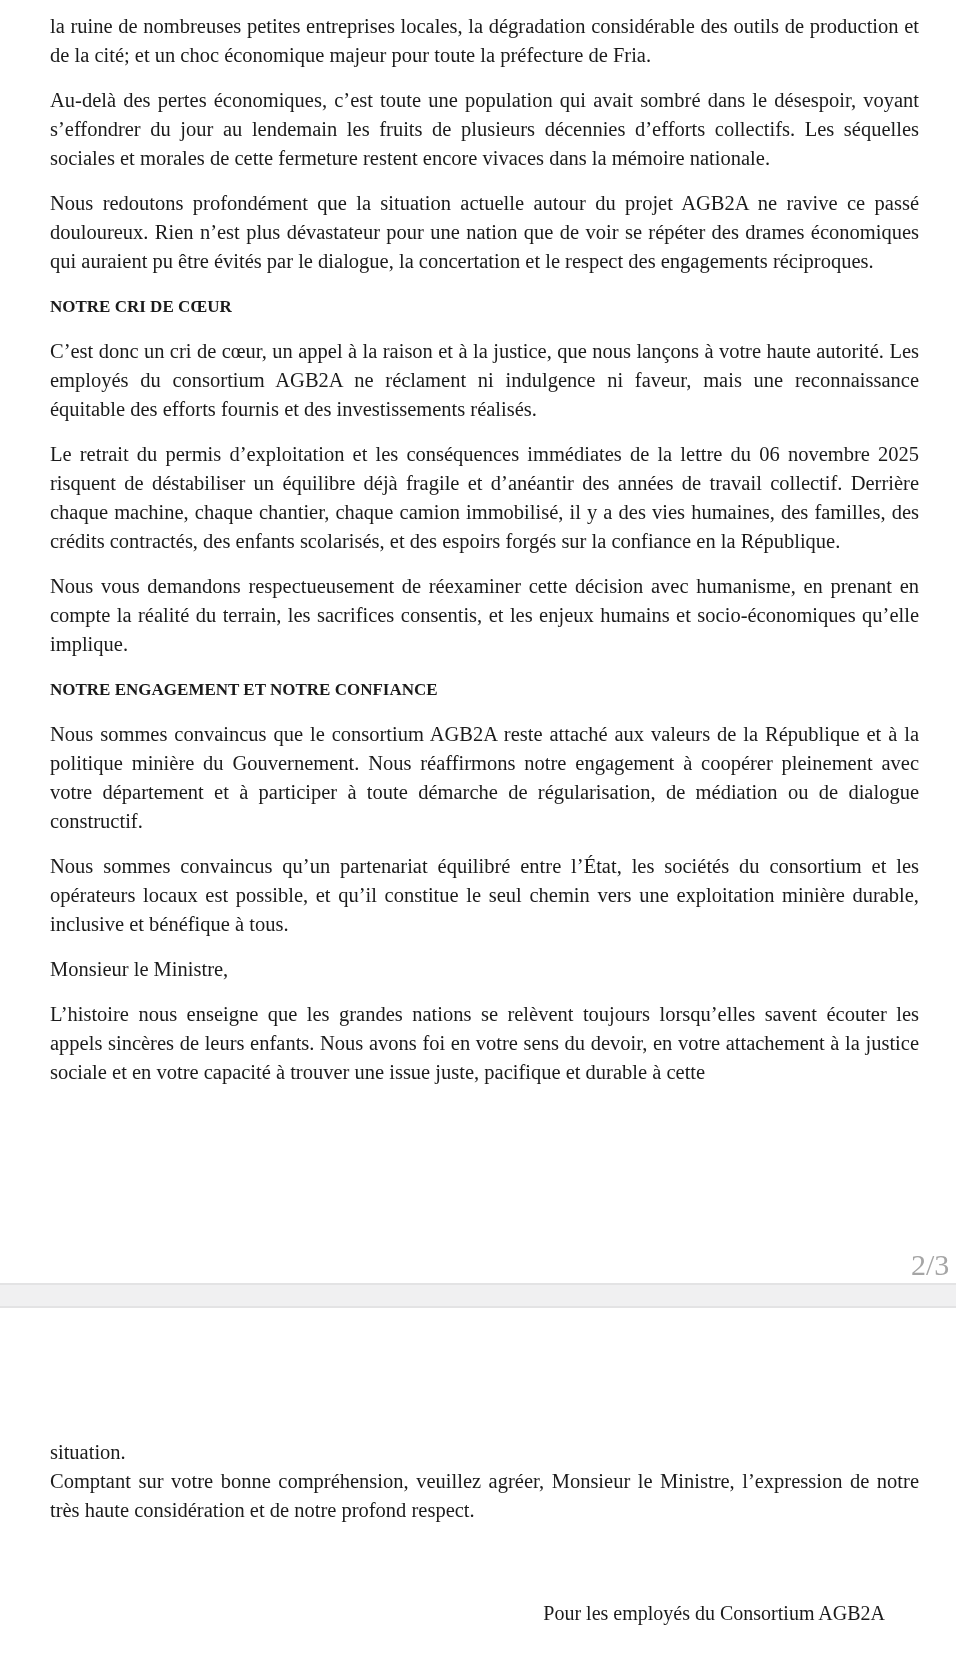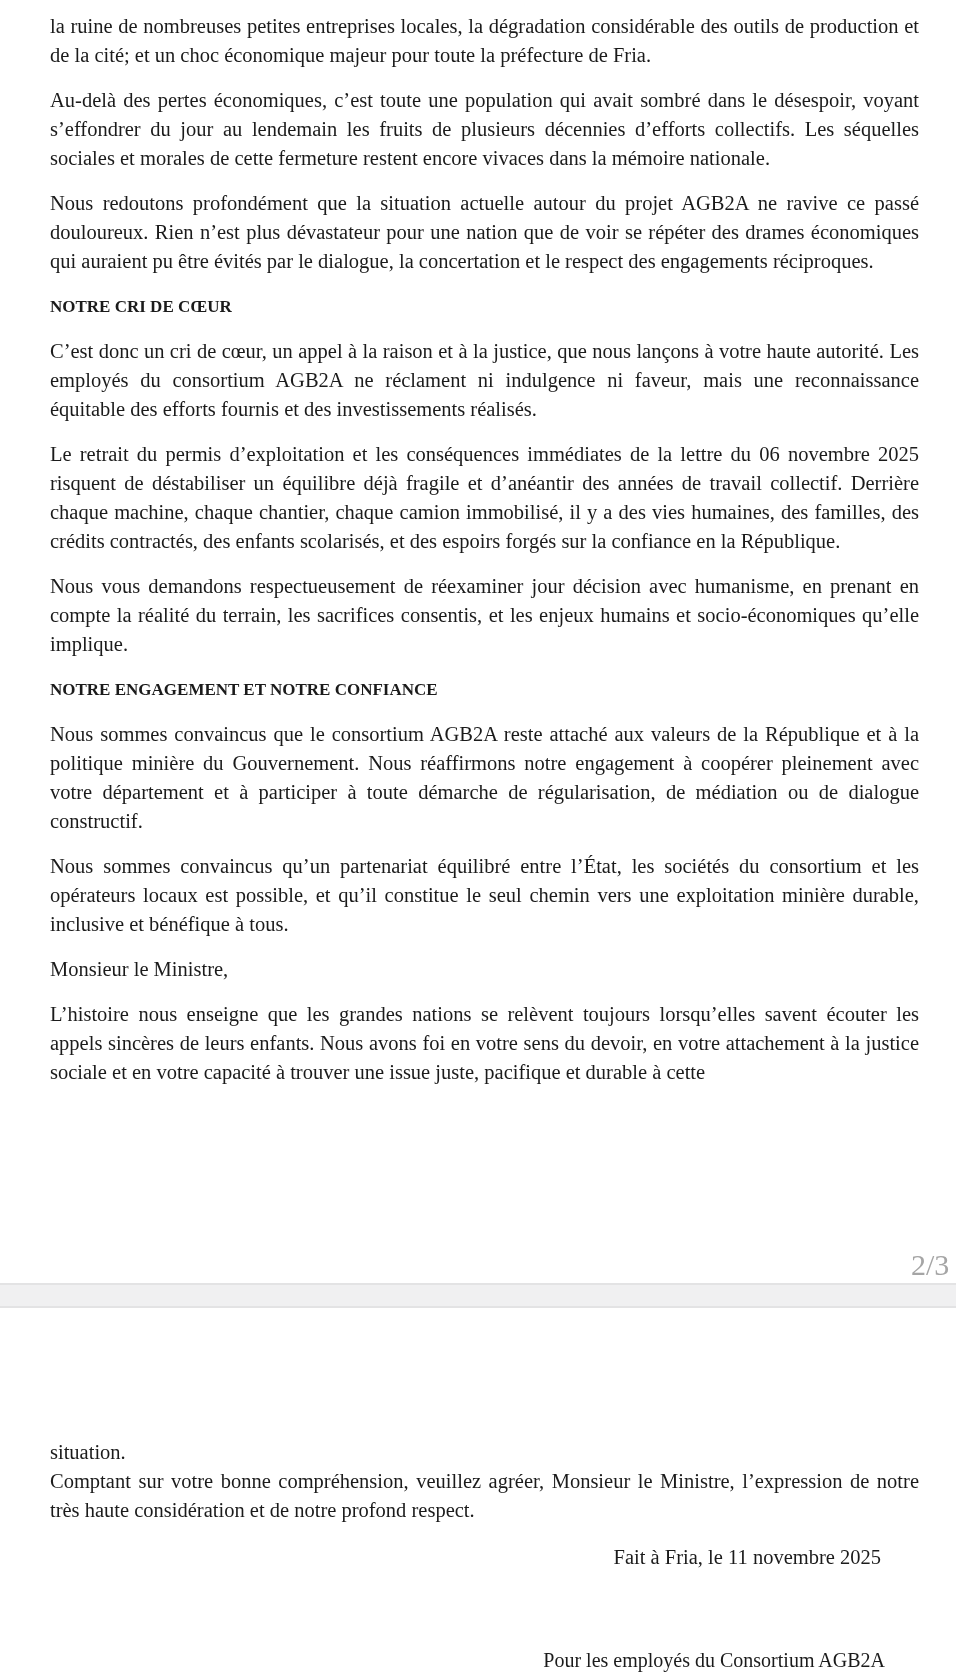--- a/index.html
+++ b/index.html
@@ -98,32 +98,31 @@
 
 <div class="viewport">
 
   <div class="page page2">
     <p class="para">la ruine de nombreuses petites entreprises locales, la dégradation considérable des outils de production et de la cité; et un choc économique majeur pour toute la préfecture de Fria.</p>
     <p class="para">Au-delà des pertes économiques, c’est toute une population qui avait sombré dans le désespoir, voyant s’effondrer du jour au lendemain les fruits de plusieurs décennies d’efforts collectifs. Les séquelles sociales et morales de cette fermeture restent encore vivaces dans la mémoire nationale.</p>
     <p class="para">Nous redoutons profondément que la situation actuelle autour du projet AGB2A ne ravive ce passé douloureux. Rien n’est plus dévastateur pour une nation que de voir se répéter des drames économiques qui auraient pu être évités par le dialogue, la concertation et le respect des engagements réciproques.</p>
     <h3 class="heading">NOTRE CRI DE CŒUR</h3>
     <p class="para">C’est donc un cri de cœur, un appel à la raison et à la justice, que nous lançons à votre haute autorité. Les employés du consortium AGB2A ne réclament ni indulgence ni faveur, mais une reconnaissance équitable des efforts fournis et des investissements réalisés.</p>
     <p class="para">Le retrait du permis d’exploitation et les conséquences immédiates de la lettre du 06 novembre 2025 risquent de déstabiliser un équilibre déjà fragile et d’anéantir des années de travail collectif. Derrière chaque machine, chaque chantier, chaque camion immobilisé, il y a des vies humaines, des familles, des crédits contractés, des enfants scolarisés, et des espoirs forgés sur la confiance en la République.</p>
-    <p class="para">Nous vous demandons respectueusement de réexaminer jour décision avec humanisme, en prenant en compte la réalité du terrain, les sacrifices consentis, et les enjeux humains et socio-économiques qu’elle implique.</p>
+    <p class="para">Nous vous demandons respectueusement de réexaminer cette décision avec humanisme, en prenant en compte la réalité du terrain, les sacrifices consentis, et les enjeux humains et socio-économiques qu’elle implique.</p>
     <h3 class="heading">NOTRE ENGAGEMENT ET NOTRE CONFIANCE</h3>
     <p class="para">Nous sommes convaincus que le consortium AGB2A reste attaché aux valeurs de la République et à la politique minière du Gouvernement. Nous réaffirmons notre engagement à coopérer pleinement avec votre département et à participer à toute démarche de régularisation, de médiation ou de dialogue constructif.</p>
     <p class="para">Nous sommes convaincus qu’un partenariat équilibré entre l’État, les sociétés du consortium et les opérateurs locaux est possible, et qu’il constitue le seul chemin vers une exploitation minière durable, inclusive et bénéfique à tous.</p>
     <p class="para">Monsieur le Ministre,</p>
     <p class="para">L’histoire nous enseigne que les grandes nations se relèvent toujours lorsqu’elles savent écouter les appels sincères de leurs enfants. Nous avons foi en votre sens du devoir, en votre attachement à la justice sociale et en votre capacité à trouver une issue juste, pacifique et durable à cette</p>
   </div>
 
   <div class="page-indicator">2/3</div>
 
   <div class="page-gap"></div>
 
   <div class="page page3">
     <p class="closing-line">situation.</p>
     <p class="closing-para">Comptant sur votre bonne compréhension, veuillez agréer, Monsieur le Ministre, l’expression de notre très haute considération et de notre profond respect.</p>
-    <p class="date-line">Fait à Fria, le 11 novembre 2025</p>
     <p class="signature-line">Pour les employés du Consortium AGB2A</p>
   </div>
 
 </div>
 
 </body></html>

